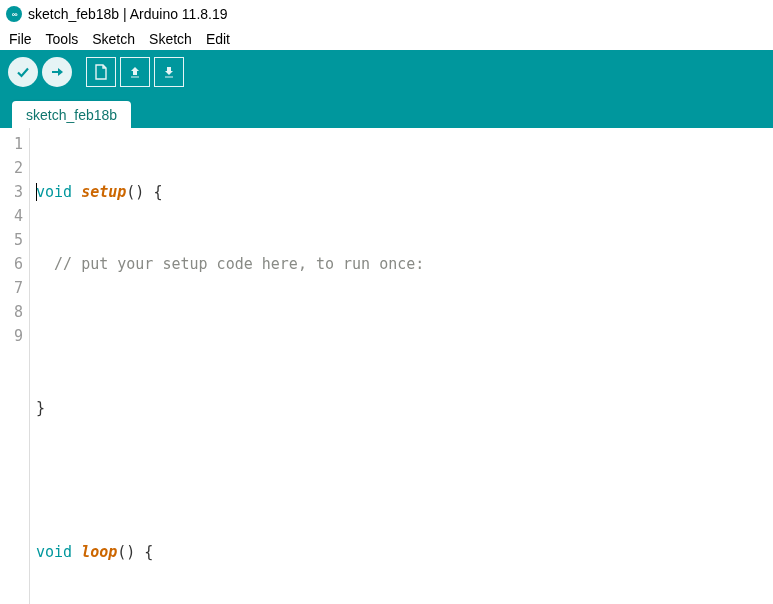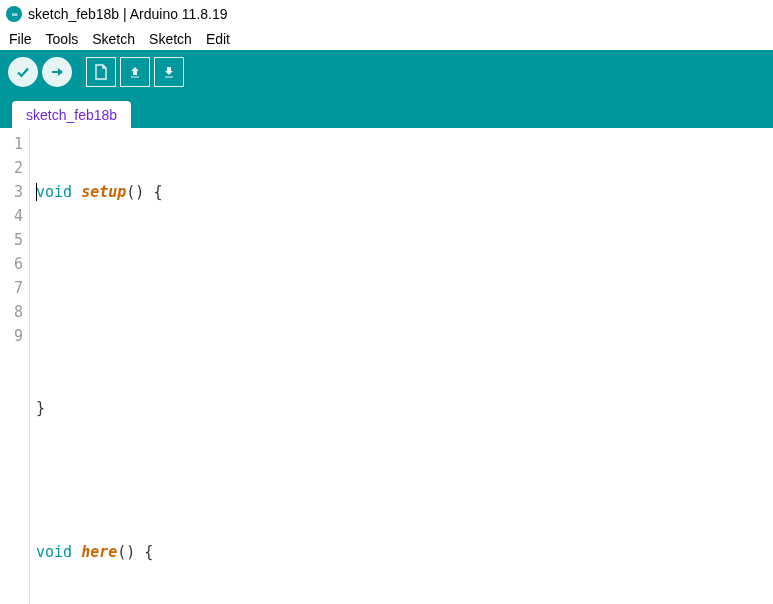--- a/index.html
+++ b/index.html
@@ -76,21 +76,21 @@
   .tool-gap { width: 6px; }
   .tabbar {
     background: #00979D;
     height: 34px;
     display: flex;
     align-items: flex-end;
     padding-left: 12px;
   }
   .tab {
     background: #fff;
-    color: #6d28d9;
+    color: #0f766e;
     font-size: 14px;
     padding: 6px 14px 5px 14px;
     border-top-left-radius: 4px;
     border-top-right-radius: 4px;
     box-shadow: 0 -1px 2px rgba(0,0,0,0.05);
   }
   .editor {
     flex: 1;
     display: flex;
     font-family: "Consolas", "Menlo", monospace;
@@ -186,22 +186,22 @@
     <div>3</div>
     <div>4</div>
     <div>5</div>
     <div>6</div>
     <div>7</div>
     <div>8</div>
     <div>9</div>
   </div>
   <div class="code">
     <div class="line"><span class="cursor"></span><span class="kw">void</span><span> </span><span class="fn">setup</span><span>() {</span></div>
-    <div class="line"><span>  </span></div>
+    <div class="line"><span>  </span><span class="cm">// put your setup code here, to run once:</span></div>
     <div class="line"><span></span></div>
     <div class="line"><span>}</span></div>
     <div class="line"><span></span></div>
-    <div class="line"><span class="kw">void</span><span> </span><span class="fn">here</span><span>() {</span></div>
+    <div class="line"><span class="kw">void</span><span> </span><span class="fn">loop</span><span>() {</span></div>
     
     
     
   </div>
 </div>
 
 </body></html>

